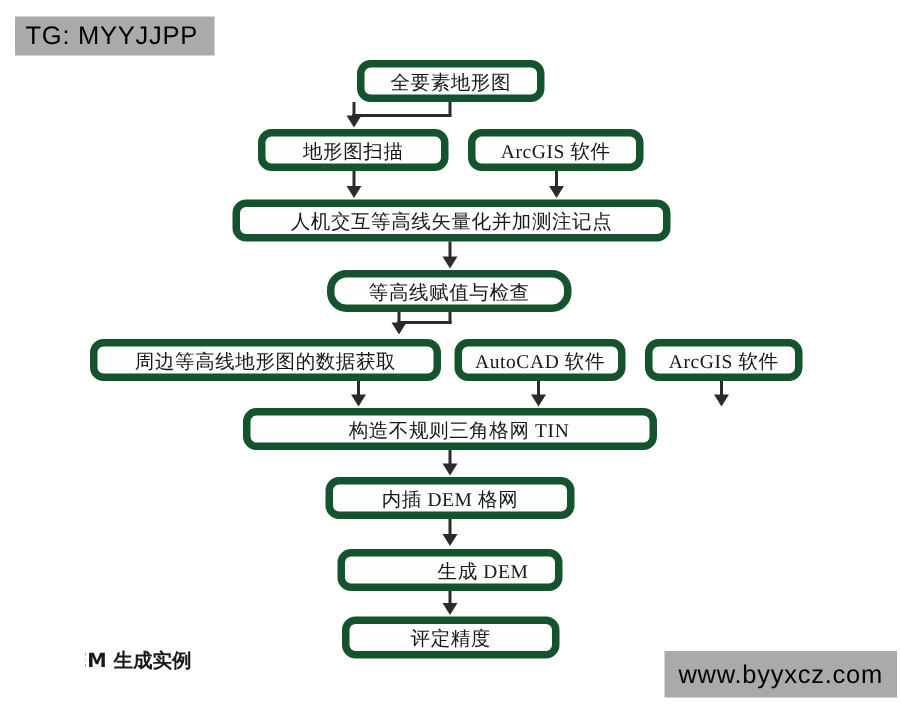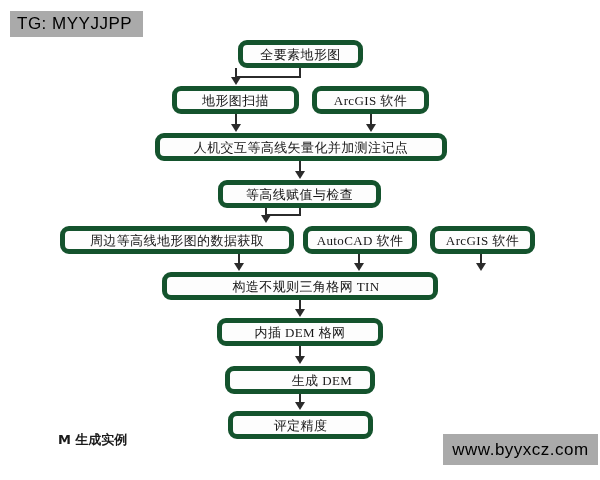--- a/index.html
+++ b/index.html
@@ -101,21 +101,21 @@
   <div class="watermark" id="wm-top">TG: MYYJJPP</div>
 
   <div class="node" style="left:238px; top:40px; width:125px; height:28px;">全要素地形图</div>
 
   <div class="node" style="left:172px; top:86px; width:127px; height:28px;">地形图扫描</div>
 
   <div class="node" style="left:312px; top:86px; width:117px; height:28px;">ArcGIS 软件</div>
 
   <div class="node" style="left:155px; top:133px; width:292px; height:28px;">人机交互等高线矢量化并加测注记点</div>
 
-  <div class="node" style="left:218px; top:180px; width:163px; height:28px;">等高线赋值与检查</div>
+  <div class="node" style="left:218px; top:180px; width:163px; height:28px;border-radius:13px;">等高线赋值与检查</div>
 
   <div class="node" style="left:60px; top:226px; width:234px; height:28px;">周边等高线地形图的数据获取</div>
 
   <div class="node" style="left:303px; top:226px; width:114px; height:28px;">AutoCAD 软件</div>
 
   <div class="node" style="left:430px; top:226px; width:105px; height:28px;">ArcGIS 软件</div>
 
   <div class="node" style="left:162px; top:272px; width:276px; height:28px;padding-left:12px;">构造不规则三角格网 TIN</div>
 
   <div class="node" style="left:217px; top:318px; width:166px; height:28px;">内插 DEM 格网</div>

